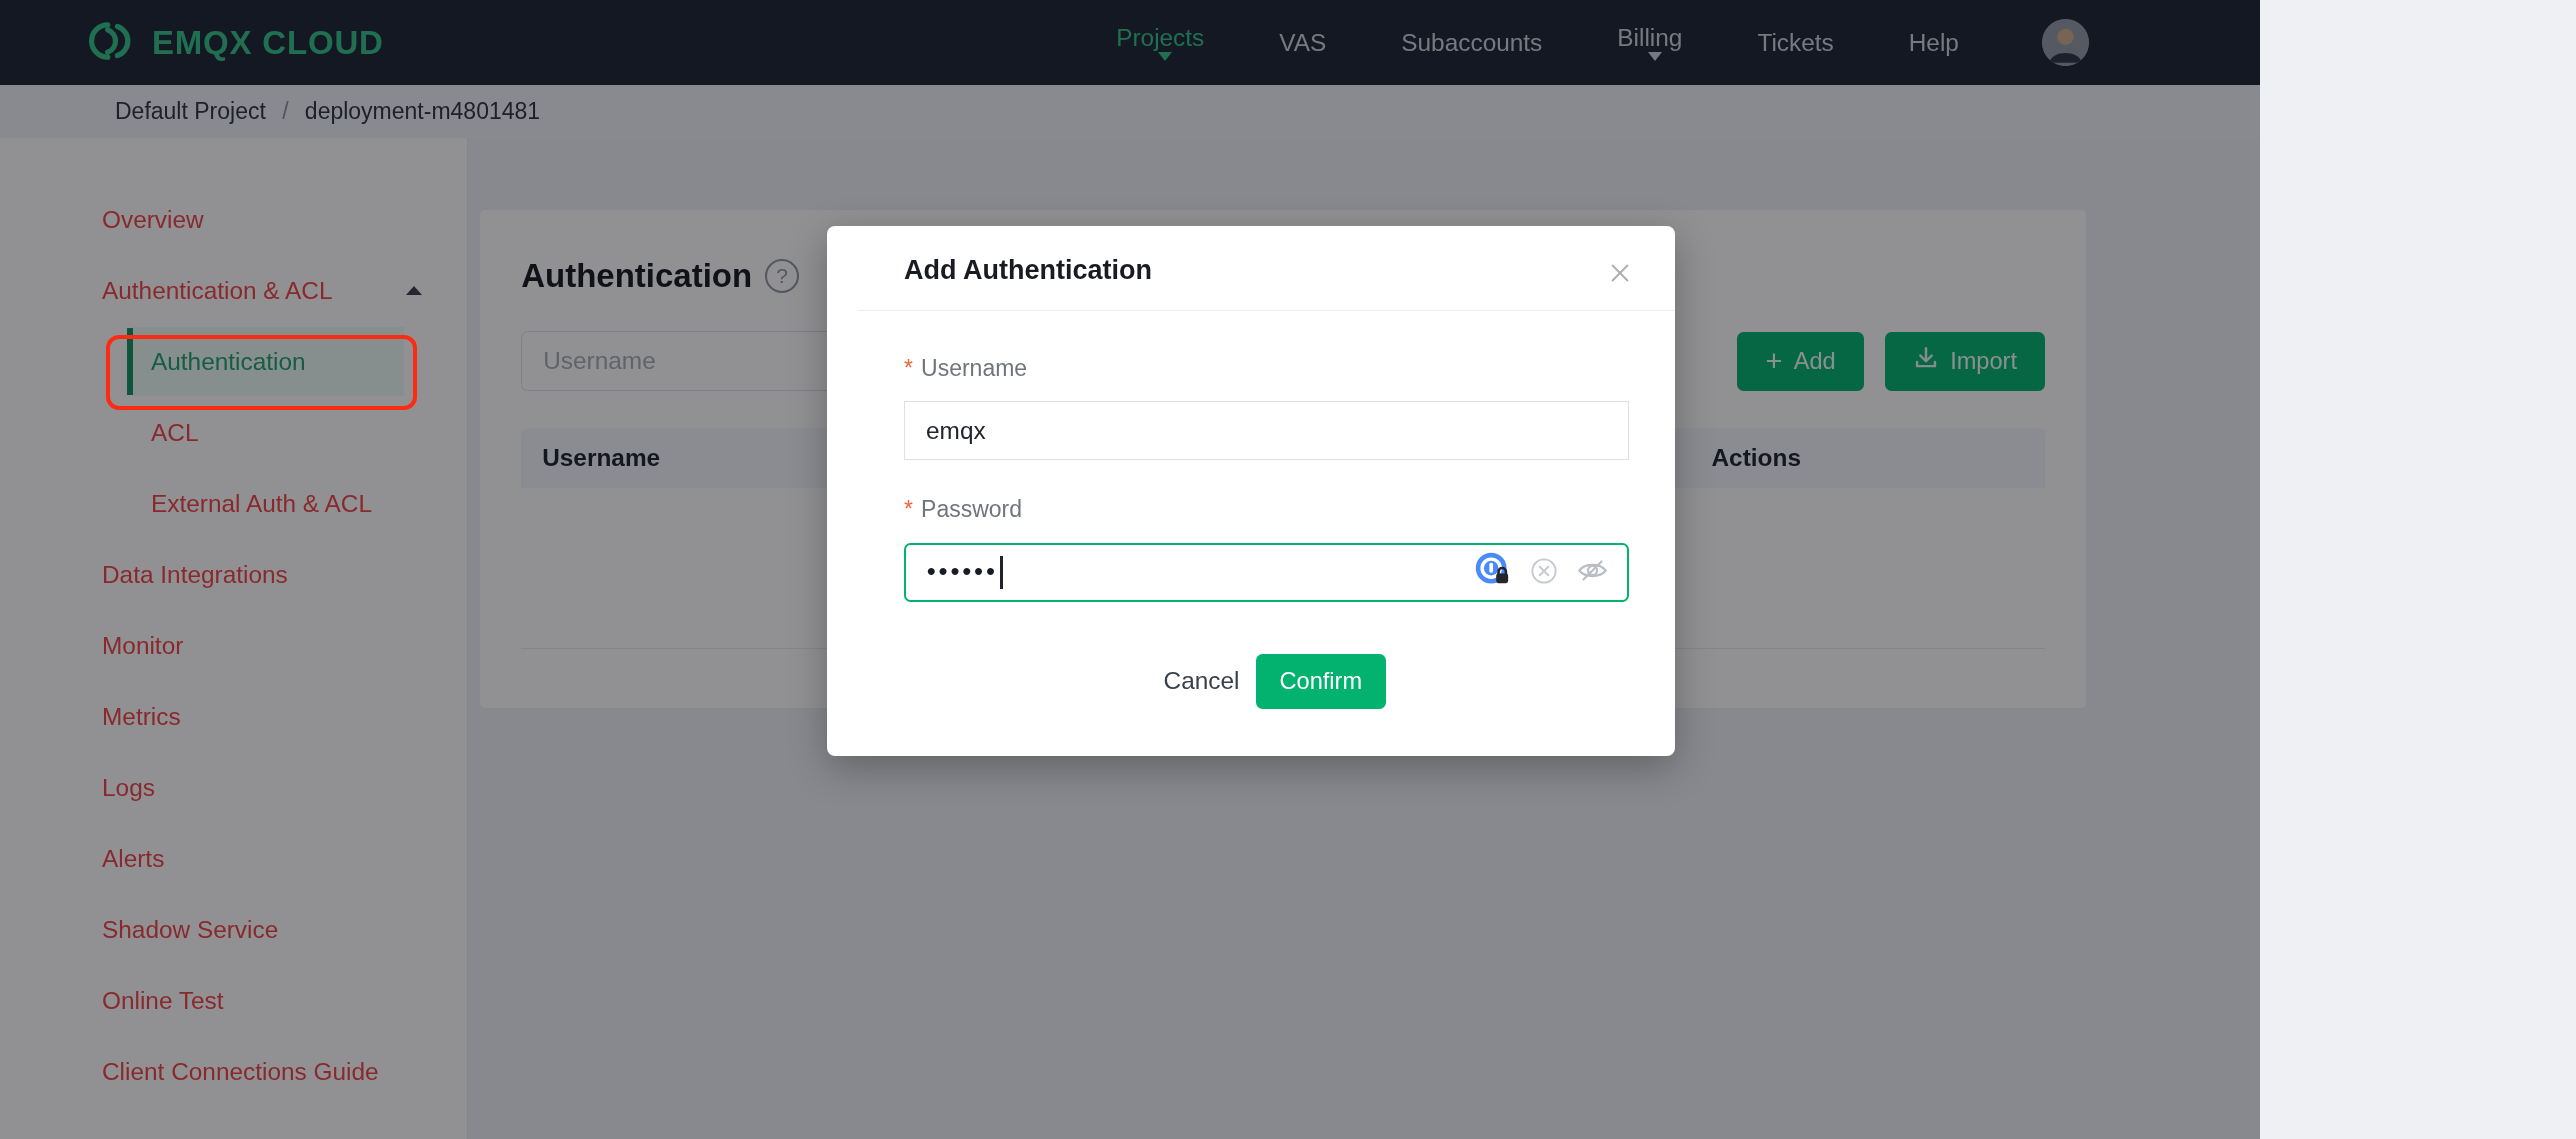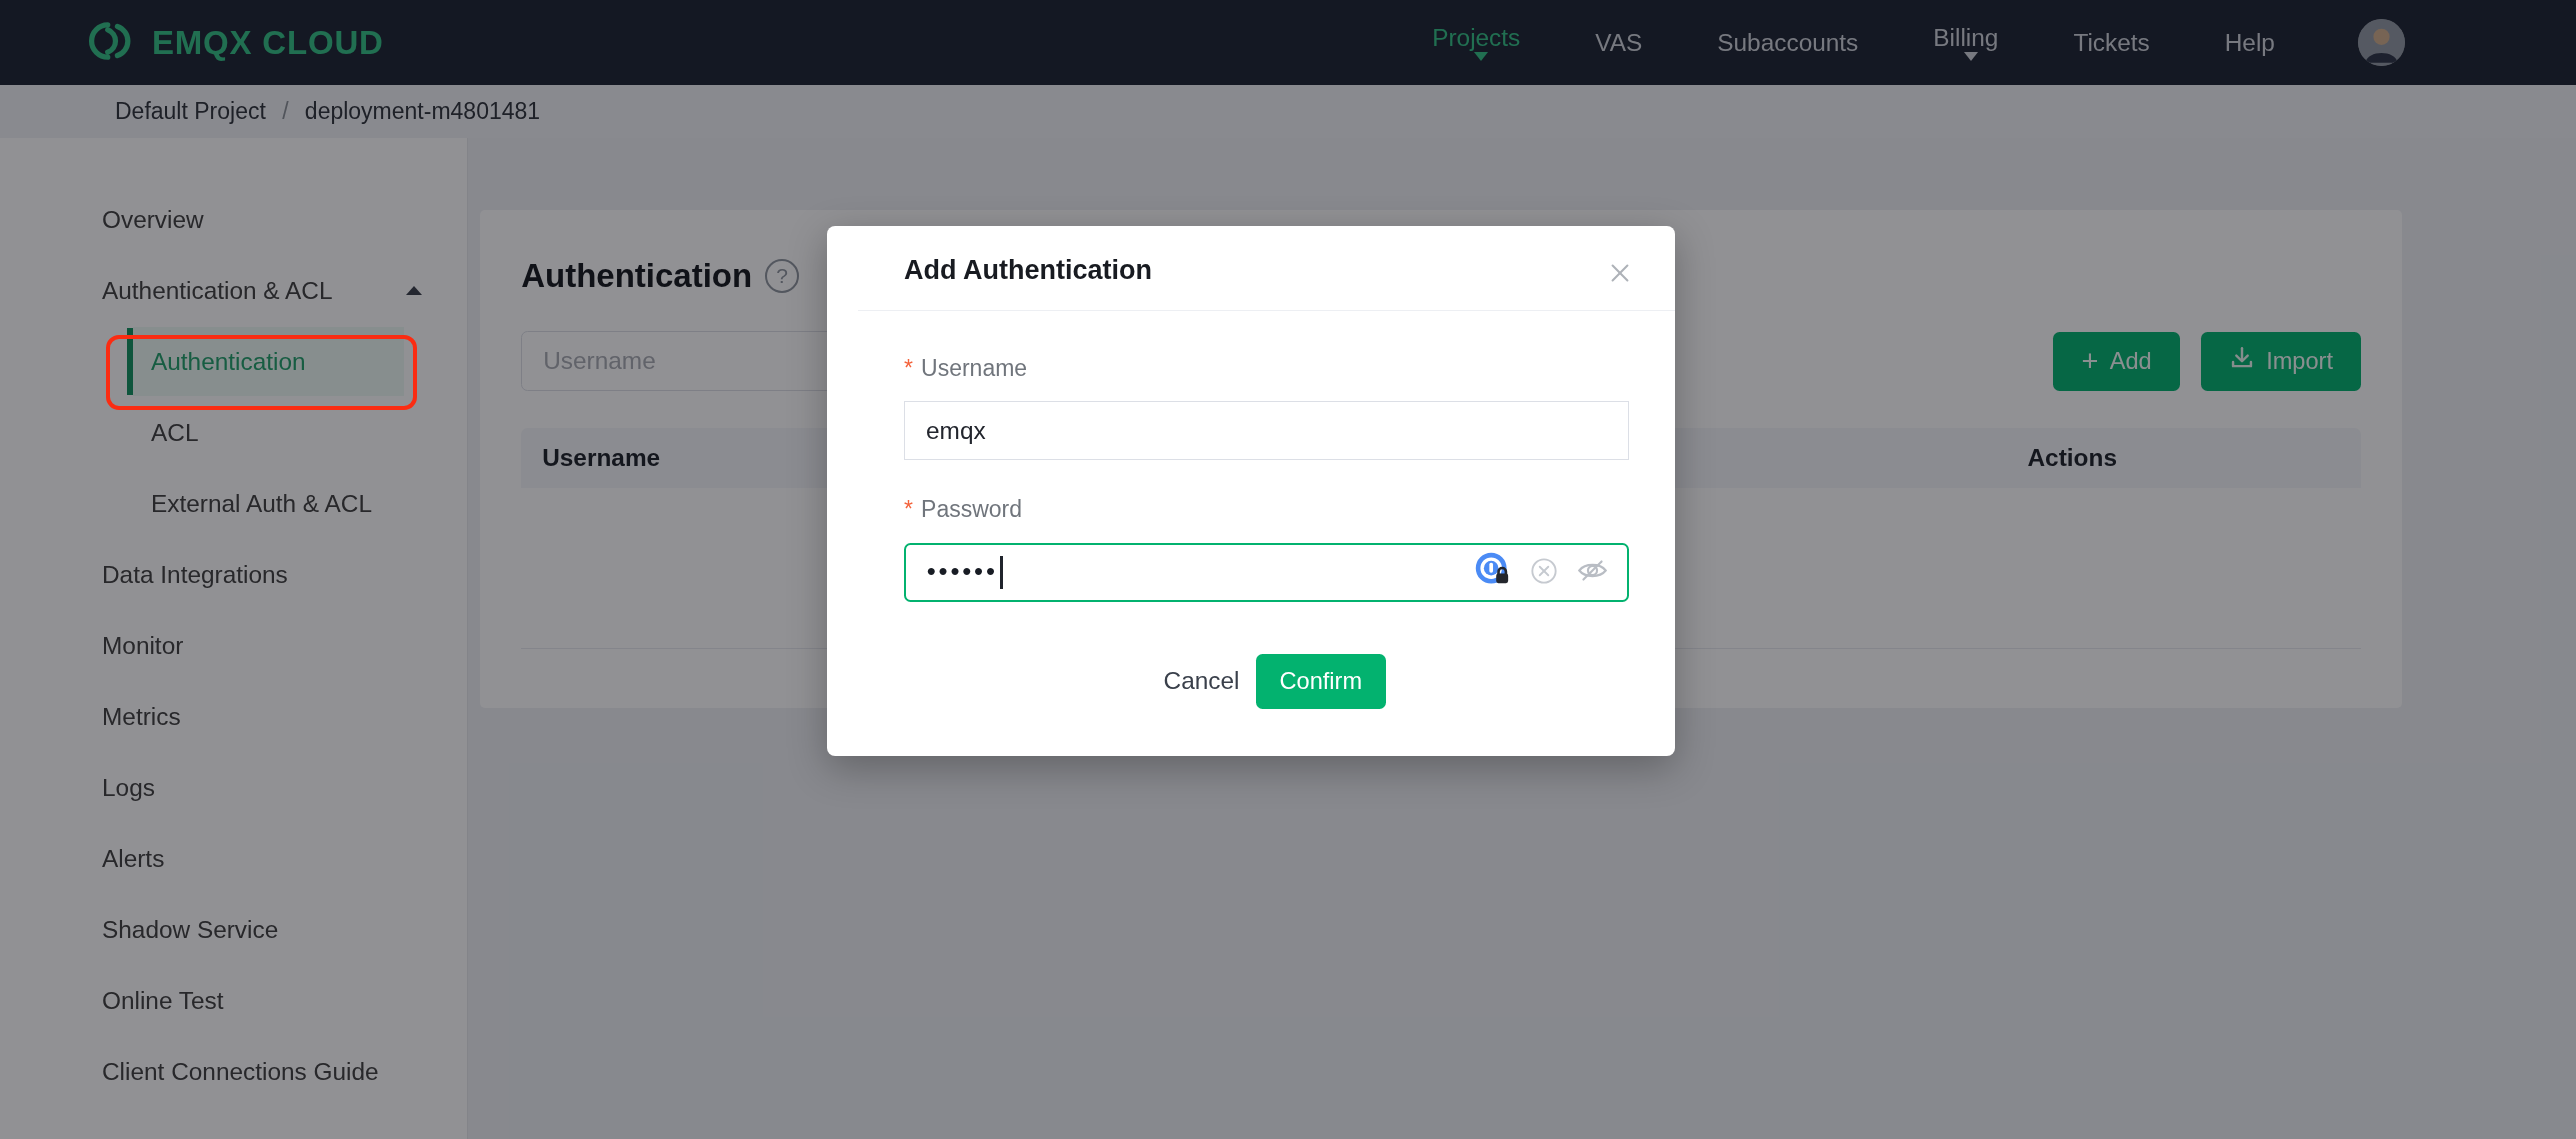--- a/index.html
+++ b/index.html
@@ -1,18 +1,18 @@
 <!DOCTYPE html>
 <html style="font-size:13px"><head>
 <meta charset="utf-8">
 <style>
   * { margin:0; padding:0; box-sizing:border-box; }
   html,body { width:2576px; height:1140px; }
   body { font-family:"Liberation Sans","DejaVu Sans",sans-serif; background:#eef0f4; overflow:hidden; }
-  .page { position:relative; width:2576px; height:1140px; overflow:hidden; }
+  .page { position:relative; width:2260px; height:1140px; overflow:hidden; }
 
   
   .navbar { position:absolute; left:0; top:0; right:0; height:85px; background:#1d2432;
             display:flex; align-items:center; padding:0 171px 0 75px; }
   .brand { display:flex; align-items:center; gap:18px; }
   .brand-text { color:#33c186; font-size:33px; font-weight:bold; letter-spacing:0.8px; }
   .nav-right { margin-left:auto; display:flex; align-items:center; gap:75px; }
   .nav-item { color:#cfd3da; font-size:24.4px; cursor:pointer; display:flex; align-items:center;flex-direction:column; }
   .nav-item.active { color:#33c186; }
   .caret-down { width:0; height:0; border-left:7.3px solid transparent; border-right:7.3px solid transparent;
@@ -21,21 +21,21 @@
 
   
   .breadcrumb-bar { position:absolute; left:0; top:85px; right:0; height:53px; background:#f1f3f6;
                     display:flex; align-items:center; padding-left:115px; font-size:23px; color:#2f333b; }
   .crumb-sep { margin:0 16.3px; color:#8b9097; }
 
   
   .sidebar { position:absolute; left:0; top:138px; bottom:0; width:468px; background:#ffffff;
              border-right:0.8px solid #e6e8ec; padding-top:46px; }
   .side-item { height:71px; display:flex; align-items:center; padding-left:102px; font-size:24.4px;
-               color:#404040; cursor:pointer; position:relative; }
+               color:#ef4444; cursor:pointer; position:relative; }
   .side-sub { padding-left:151px; }
   .caret-up { width:0; height:0; border-left:8.1px solid transparent; border-right:8.1px solid transparent;
               border-bottom:9.8px solid #3a3f4a; margin-left:73px; display:inline-block; }
   .side-sub.active { color:#21a06b; }
   .side-sub.active .active-bg { position:absolute; left:133px; right:63px; top:0.8px; bottom:0.8px;
                background:rgba(51,193,134,0.09); }
   .side-sub.active .active-bar { position:absolute; left:127px; top:1.6px; bottom:1.6px; width:5.7px; background:#12935f; }
   .side-sub.active .sub-label { position:relative; z-index:1; }
 
   

